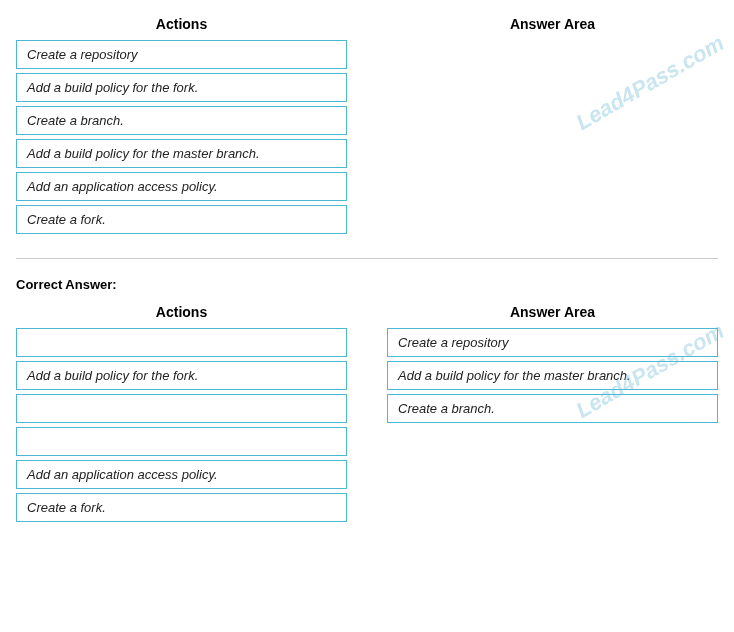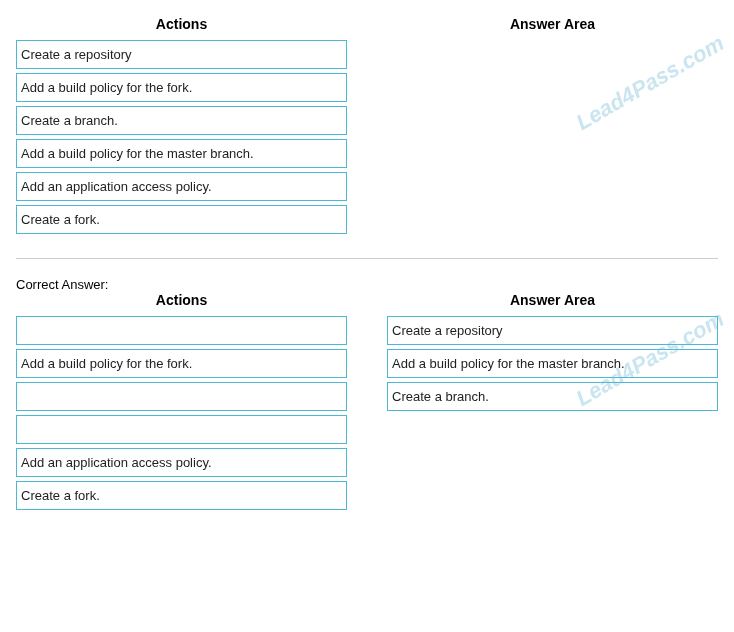--- a/index.html
+++ b/index.html
@@ -24,37 +24,38 @@
 
     .column-title {
       font-weight: bold;
       font-size: 14px;
       margin-bottom: 8px;
       text-align: center;
     }
 
     .item-box {
       border: 1.5px solid #4db8d4;
-      padding: 6px 4px;
+      padding: 6px 10px;
       margin-bottom: 4px;
       background: #fff;
       color: #222;
       min-height: 28px;
       font-size: 13px;
+      font-style: italic;
     }
 
     .item-box.empty {
       color: transparent;
       user-select: none;
     }
 
     .correct-answer-label {
-      font-weight: normal;
+      font-weight: bold;
       font-size: 13px;
-      margin-bottom: 0;
+      margin-bottom: 12px;
       color: #000;
     }
 
     .watermark {
       position: absolute;
       top: 30px;
       left: 180px;
       transform: rotate(-30deg);
       font-size: 22px;
       color: rgba(100, 180, 210, 0.35);

